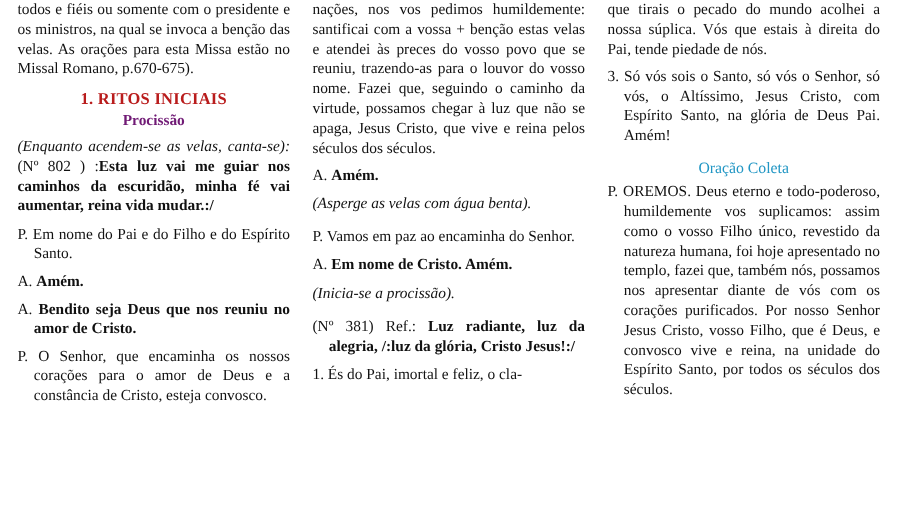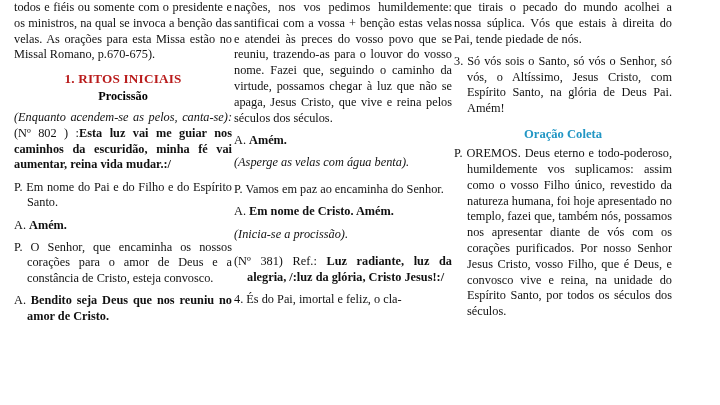--- a/index.html
+++ b/index.html
@@ -11,21 +11,21 @@
   }
   .page {
     position: relative;
     width: 720px; height: 405px;
     overflow: hidden;
     background: #ffffff;
     padding: 0 14px;
   }
   .cols {
     display: flex;
-    gap: 2px;
+    gap: 18px;
     height: 405px;
   }
   .col {
     width: 218px;
     font-size: 12.3px;
     line-height: 1.285;
     color: #111111;
     text-align: justify;
     overflow: hidden;
   }
@@ -42,57 +42,57 @@
   .i { font-style: italic; }
   .heading {
     color: #b91c1c;
     font-weight: bold;
     text-align: center;
     font-size: 13.2px;
     letter-spacing: 0.2px;
     margin: 8px 0 1px 0;
   }
   .subheading {
-    color: #000000;
+    color: #701a75;
     font-weight: bold;
     text-align: center;
     font-size: 12.3px;
     margin: 0 0 5px 0;
   }
   .heading2 {
     color: #2196c4;
-    font-weight: bold;
+    font-weight: normal;
     text-align: center;
     font-size: 12.6px;
     margin: 9px 0 4px 0;
   }
   .nomargin { margin-bottom: 0; }
   .spacer { height: 5px; }
 </style>
 </head>
 <body>
 
 <div class="page">
   <div class="cols">
 
     <div class="col">
       <p class="nomargin" style="margin-bottom:0.52em">todos e fiéis ou somente com o presidente e os ministros, na qual se invoca a benção das velas. As orações para esta Missa estão no Missal Romano, p.670-675).</p>
 
       <div class="heading">1. RITOS INICIAIS</div>
       <div class="subheading">Procissão</div>
 
-      <p><span class="i">(Enquanto acendem-se as pelos, canta-se):</span><span> (Nº 802 ) :</span><span class="b">Esta luz vai me guiar nos caminhos da escuridão, minha fé vai aumentar, reina vida mudar.:/</span></p>
+      <p><span class="i">(Enquanto acendem-se as velas, canta-se):</span><span> (Nº 802 ) :</span><span class="b">Esta luz vai me guiar nos caminhos da escuridão, minha fé vai aumentar, reina vida mudar.:/</span></p>
 
       <p class="hang">P. Em nome do Pai e do Filho e do Espírito Santo.</p>
 
       <p class="hang"><span>A. </span><span class="b">Amém.</span></p>
 
+      <p class="hang"><span>A. </span><span class="b">Bendito seja Deus que nos reuniu no amor de Cristo.</span></p>
+
       <p class="hang">P. O Senhor, que encaminha os nossos corações para o amor de Deus e a constância de Cristo, esteja convosco.</p>
-
-      <p class="hang"><span>A. </span><span class="b">Bendito seja Deus que nos reuniu no amor de Cristo.</span></p>
     </div>
 
     <div class="col">
       <p>nações, nos vos pedimos humildemente: santificai com a vossa + benção estas velas e atendei às preces do vosso povo que se reuniu, trazendo-as para o louvor do vosso nome. Fazei que, seguindo o caminho da virtude, possamos chegar à luz que não se apaga, Jesus Cristo, que vive e reina pelos séculos dos séculos.</p>
 
       <p class="hang"><span>A. </span><span class="b">Amém.</span></p>
 
       <p class="i">(Asperge as velas com água benta).</p>
 
       <div class="spacer"></div>
@@ -100,21 +100,21 @@
       <p class="hang">P. Vamos em paz ao encaminha do Senhor.</p>
 
       <p class="hang"><span>A. </span><span class="b">Em nome de Cristo. Amém.</span></p>
 
       <p class="i">(Inicia-se a procissão).</p>
 
       <div class="spacer"></div>
 
       <p class="hang-num"><span>(Nº 381) Ref.: </span><span class="b">Luz radiante, luz da alegria, /:luz da glória, Cristo Jesus!:/</span></p>
 
-      <p class="hang-num">4. És do Pai, imortal e feliz, o cla-</p>
+      <p class="hang-num">1. És do Pai, imortal e feliz, o cla-</p>
     </div>
 
     <div class="col">
       <p>que tirais o pecado do mundo acolhei a nossa súplica. Vós que estais à direita do Pai, tende piedade de nós.</p>
 
       <p class="hang-num">3. Só vós sois o Santo, só vós o Senhor, só vós, o Altíssimo, Jesus Cristo, com Espírito Santo, na glória de Deus Pai. Amém!</p>
 
       <div class="heading2">Oração Coleta</div>
 
       <p class="hang">P. OREMOS. Deus eterno e todo-poderoso, humildemente vos suplicamos: assim como o vosso Filho único, revestido da natureza humana, foi hoje apresentado no templo, fazei que, também nós, possamos nos apresentar diante de vós com os corações purificados. Por nosso Senhor Jesus Cristo, vosso Filho, que é Deus, e convosco vive e reina, na unidade do Espírito Santo, por todos os séculos dos séculos.</p>

